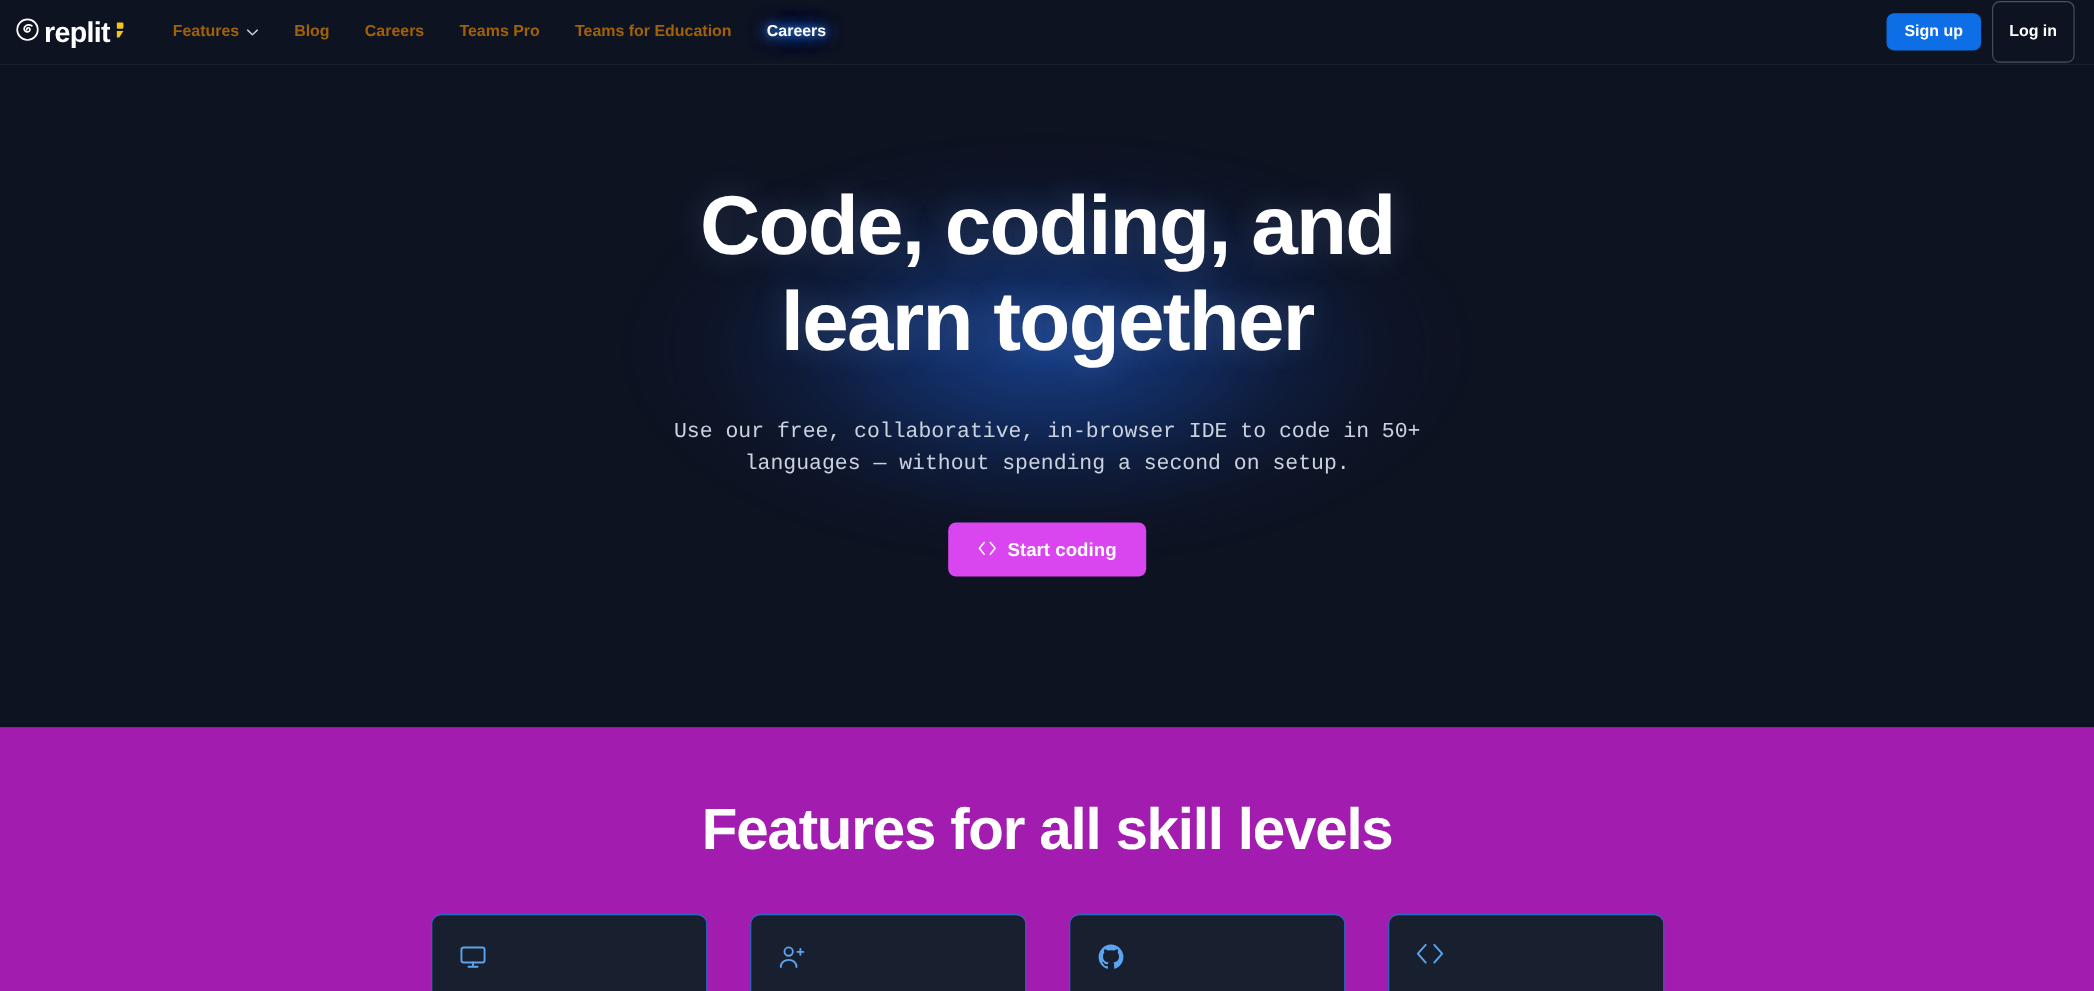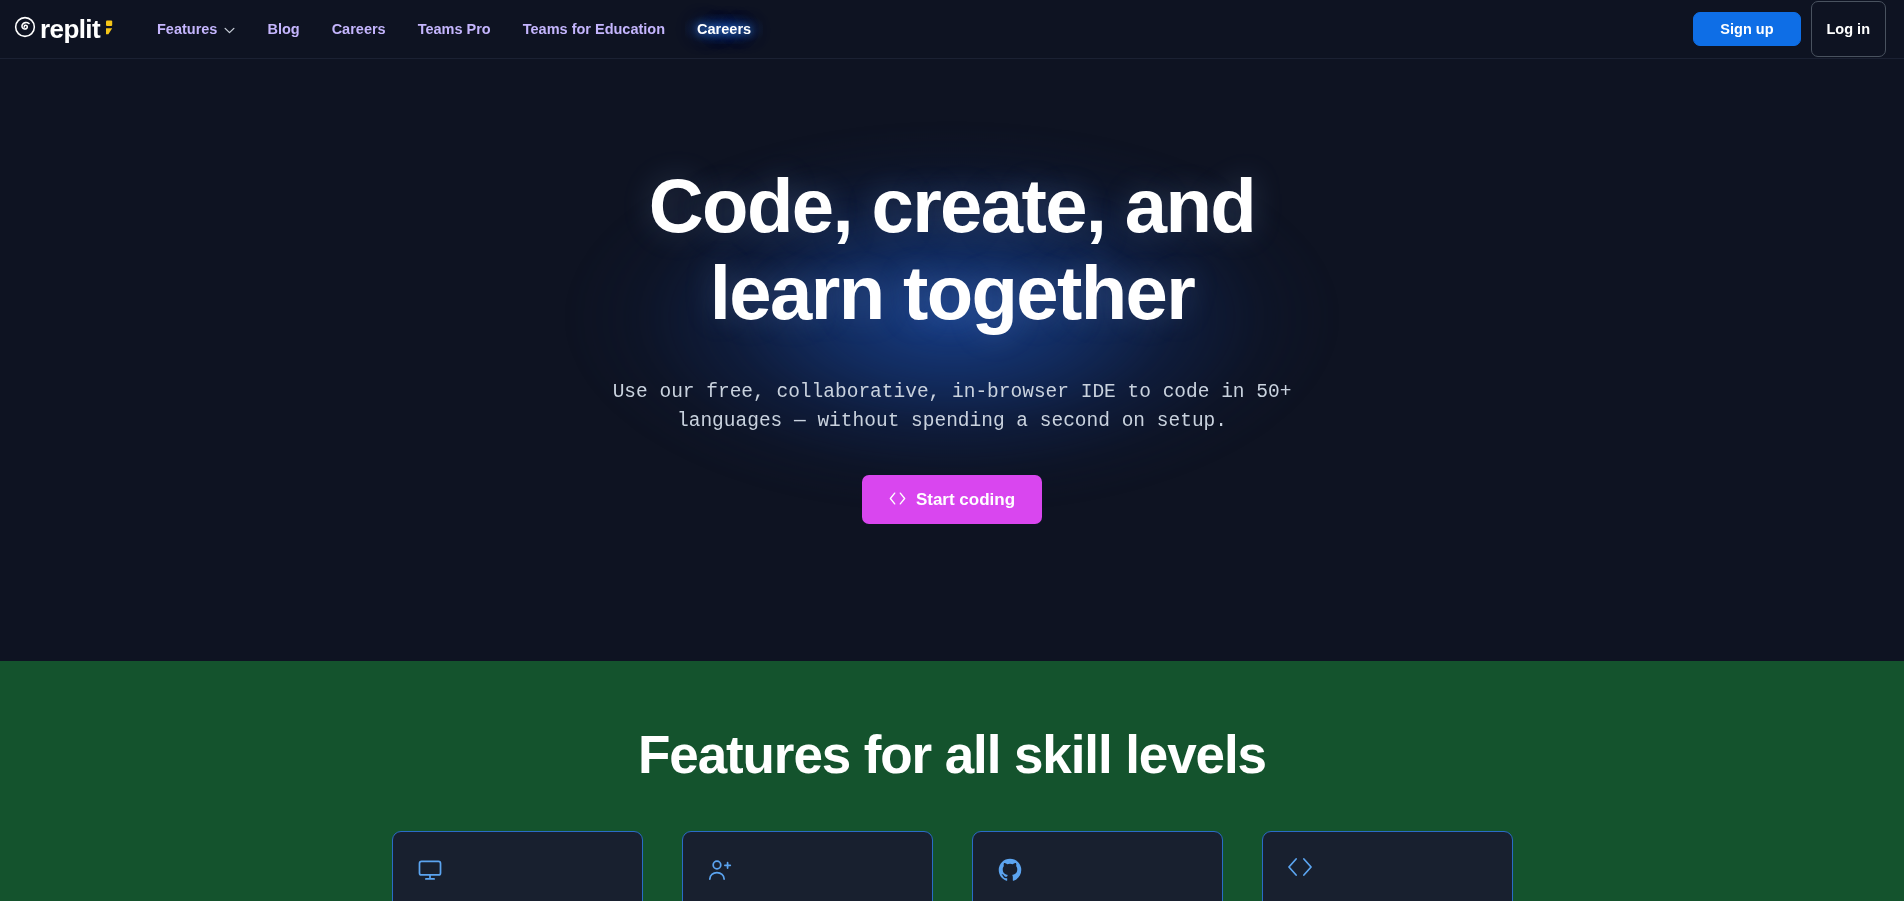--- a/index.html
+++ b/index.html
@@ -57,21 +57,21 @@
     flex: 1;
   }
   .nav-item {
     position: relative;
     display: flex;
     align-items: center;
     gap: 7px;
     padding: 8px 16px;
     font-size: 14.5px;
     font-weight: 600;
-    color: #c4b5fd;
+    color: #a16207;
     cursor: pointer;
     border-radius: 5px;
     white-space: nowrap;
     text-decoration: none;
   }
   .nav-item.is-focused {
     color: #ffffff;
     text-shadow:
       0 0 7px rgba(56,126,224,.95),
       0 0 16px rgba(43,104,208,.7),
@@ -100,21 +100,21 @@
     font-weight: 600;
     border-radius: 7px;
     cursor: pointer;
     white-space: nowrap;
     line-height: 1;
   }
   .btn-signup {
     background: #0e6ee6;
     color: #ffffff;
     border: 1px solid #0e6ee6;
-    padding: 9px 26px;
+    padding: 9px 15px;
   }
   .btn-login {
     background: transparent;
     color: #ffffff;
     border: 1px solid #49525f;
     padding: 20px 15px;
   }
 
   
   .hero {
@@ -194,21 +194,21 @@
     cursor: pointer;
     line-height: 1;
   }
   .cta-icon { display: block; }
 
   
   .features {
     position: relative;
     width: 100%;
     height: 240px;
-    background: #14532d;
+    background: #a21caf;
     display: flex;
     flex-direction: column;
     align-items: center;
     overflow: hidden;
   }
   .features-title {
     margin-top: 63px;
     font-size: 53px;
     font-weight: 700;
     letter-spacing: -1.1px;
@@ -287,21 +287,21 @@
     <button class="btn btn-signup">Sign up</button>
     <button class="btn btn-login">Log in</button>
   </div>
 </header>
 
 <section class="hero">
   <div class="hero-glow"></div>
 
   <div class="hero-inner">
     <h1 class="hero-title">
-      <span>Code, create, and</span><br>
+      <span>Code, coding, and</span><br>
       <span>learn together</span>
     </h1>
 
     <p class="hero-sub">Use our free, collaborative, in-browser IDE to code in 50+ languages — without spending a second on setup.</p>
 
     <div class="hero-cta-wrap">
       <button class="cta">
         <span class="cta-icon">
           <svg width="17" height="13" viewBox="0 0 18 14" fill="none" aria-hidden="true">
             <path d="M6 1.2 1.3 7 6 12.8" stroke="#ffffff" stroke-width="1.5" stroke-linecap="round" stroke-linejoin="round"></path>

